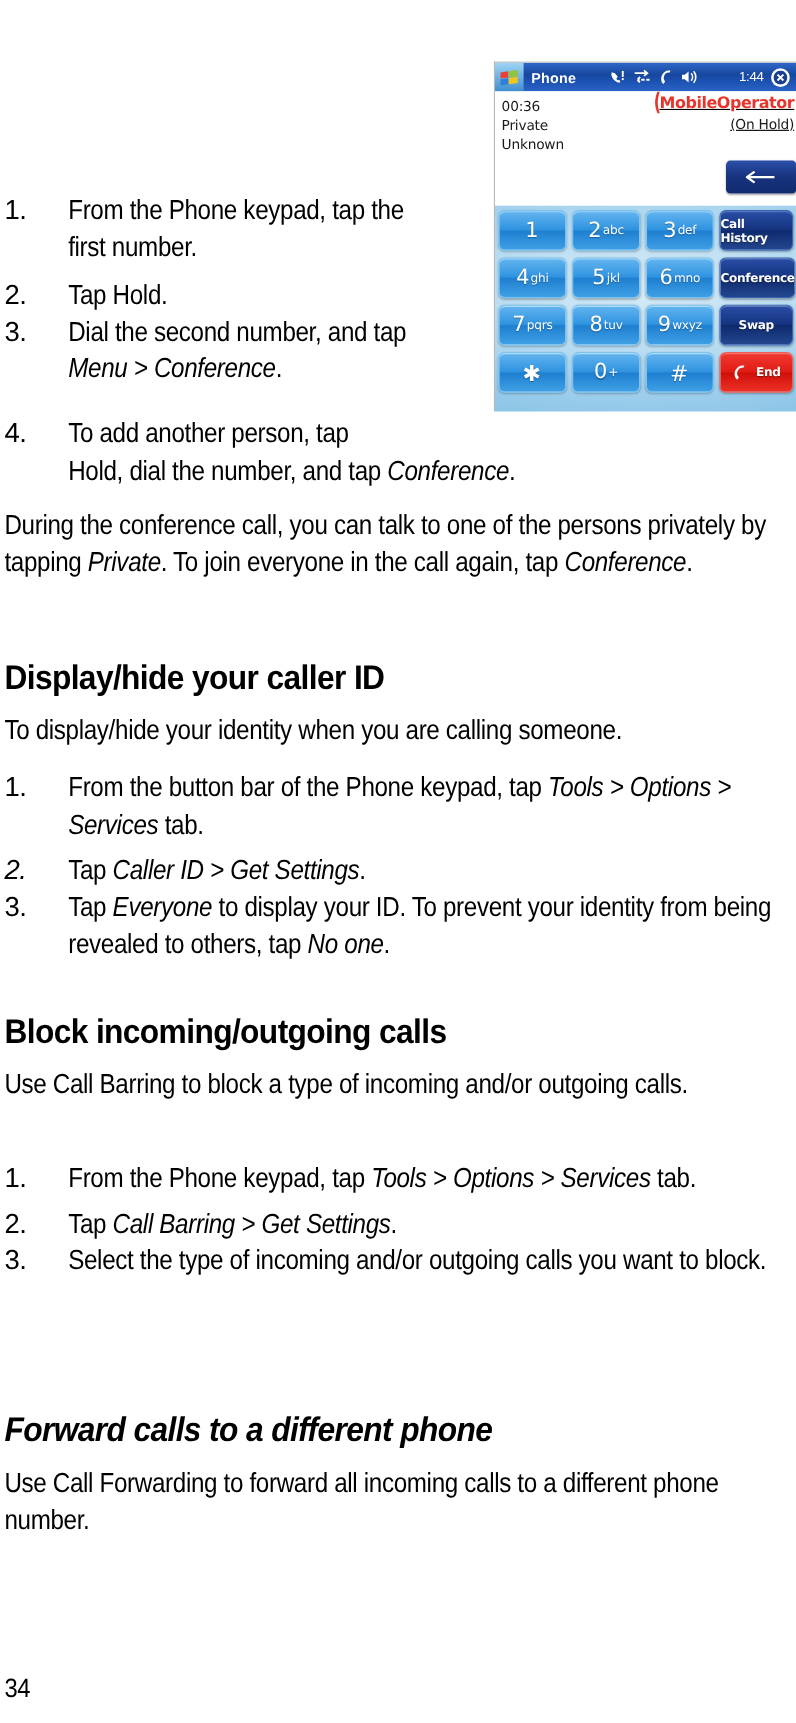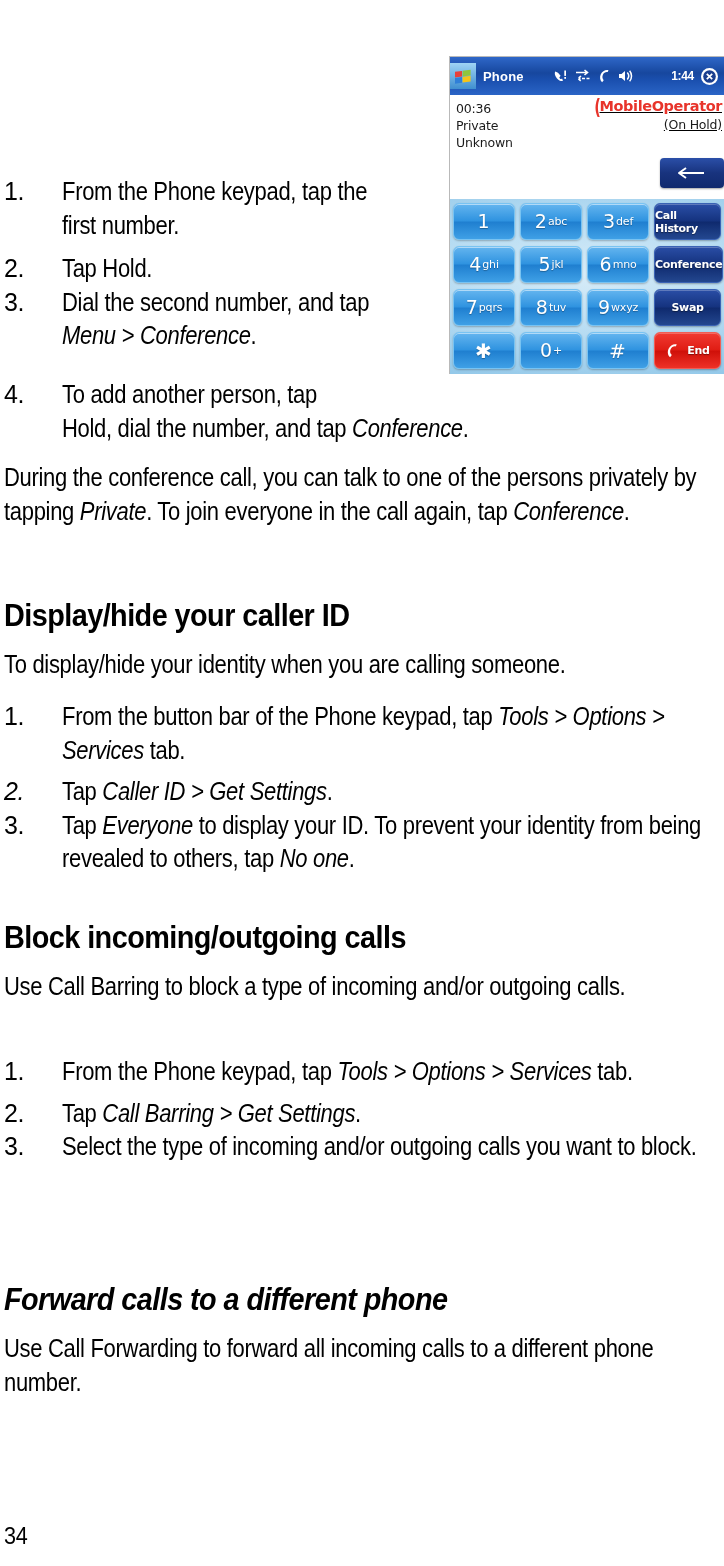--- a/index.html
+++ b/index.html
@@ -92,21 +92,21 @@
     width: 275px;
     height: 318px;
     background: #ffffff;
     border-left: 1px solid #b9b9b9;
     border-top: 1px solid #b9b9b9;
     overflow: hidden;
     box-sizing: border-box;
   }
   .titlebar {
     position: relative;
-    height: 38px;
+    height: 26px;
     background: linear-gradient(to bottom, #2f67c8 0%, #17479e 42%, #1a4fae 60%, #2a64c6 100%);
     display: flex;
     align-items: center;
   }
   .win-logo {
     width: 26px; height: 26px;
     background: linear-gradient(to bottom,#9fd4f5,#3f8fd0);
     display: flex; align-items: center; justify-content: center;
     flex: none;
   }
@@ -124,21 +124,21 @@
     display: flex;
     align-items: center;
     gap: 7px;
     padding-right: 6px;
     color: #ffffff;
   }
   .tb-icons .ic { display: flex; align-items: center; }
   .tb-clock {
     color: #ffffff;
     font-size: 12px;
-    font-weight: bold;
+    font-weight: normal;
     letter-spacing: -0.3px;
     margin-left: 30px;
   }
   .tb-close {
     width: 17px; height: 17px;
     border-radius: 50%;
     background: #ffffff;
     display: flex; align-items: center; justify-content: center;
     flex: none;
   }

